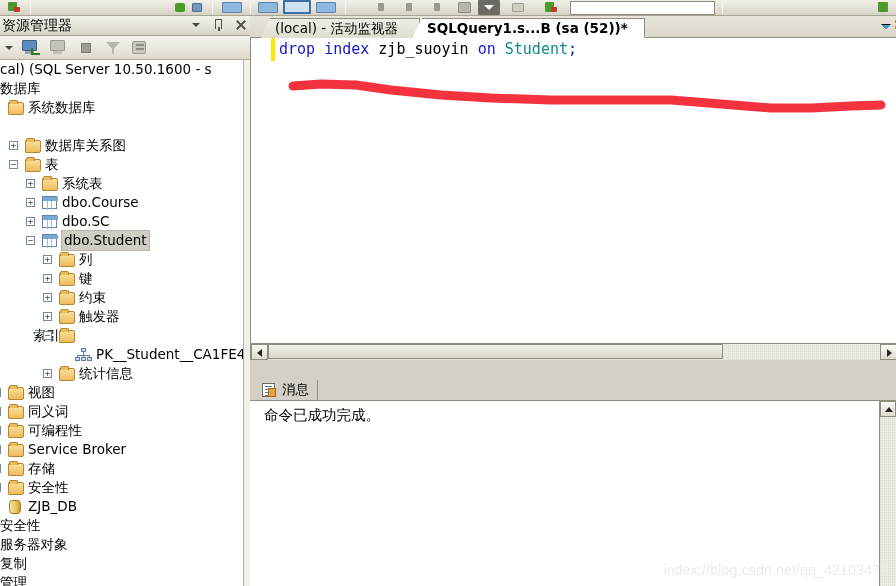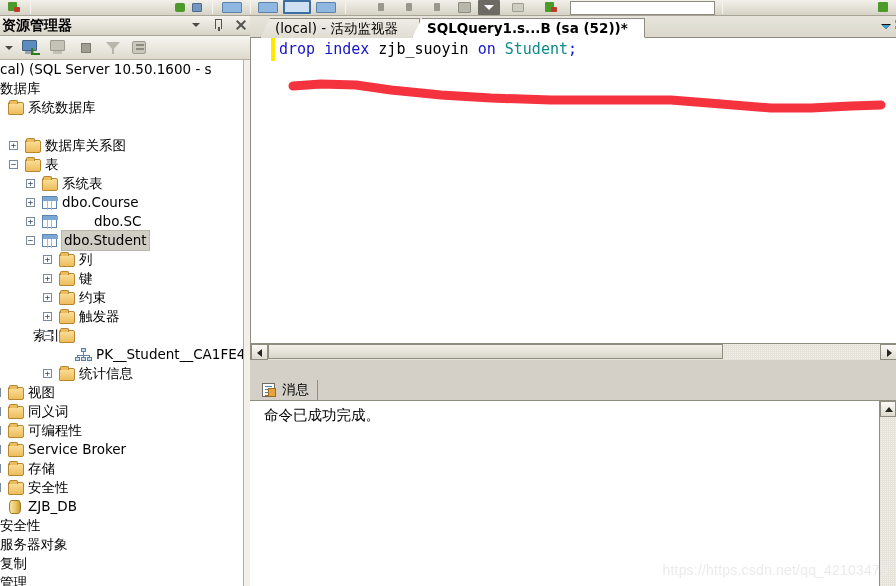--- a/index.html
+++ b/index.html
@@ -42,21 +42,20 @@
 
   
   .oe-panel {
     position: absolute; left: 0; top: 16px; width: 250px; height: 570px;
     background: #ffffff;
   }
   .oe-title {
     position: absolute; left: 0; top: 0; width: 250px; height: 20px;
     background: linear-gradient(to bottom,#f4f2ec 0%,#e6e3da 50%,#d8d4c8 100%);
     border-bottom: 1px solid #a8a596;
-    font-weight: bold;
   }
   .oe-title-text {
     position: absolute; left: 2px; top: 1px;
     font-size: 14px; color: #000; white-space: nowrap;
     font-family: "DejaVu Sans", sans-serif;
   }
   .oe-title-btns {
     position: absolute; right: 3px; top: 1px;
     display: flex; gap: 9px; align-items: center;
   }
@@ -450,21 +449,21 @@
           <span class="lbl" style="margin-left: 62px;">系统表</span>
         </div>
         <div class="node" style="top: 133px; left: 0px; width: 243px;">
           <span class="exp" style="left: 26px; top: 5px;">+</span>
           <span class="tblico" style="left: 42px; top: 3px;"></span>
           <span class="lbl" style="margin-left: 62px;">dbo.Course</span>
         </div>
         <div class="node" style="top: 152px; left: 0px; width: 243px;">
           <span class="exp" style="left: 26px; top: 5px;">+</span>
           <span class="tblico" style="left: 42px; top: 3px;"></span>
-          <span class="lbl" style="margin-left: 94px;">dbo.SC</span>
+          <span class="lbl" style="margin-left: 62px;">dbo.SC</span>
         </div>
         <div class="node sel" style="top: 171px; left: 0px; width: 243px;">
           <span class="exp" style="left: 26px; top: 5px;">−</span>
           <span class="tblico" style="left: 42px; top: 3px;"></span>
           <span class="lbl" style="margin-left: 62px;">dbo.Student</span>
         </div>
         <div class="node" style="top: 190px; left: 0px; width: 243px;">
           <span class="exp" style="left: 43px; top: 5px;">+</span>
           <span class="folder" style="left: 59px; top: 4px;"></span>
           <span class="lbl" style="margin-left: 79px;">列</span>
@@ -605,14 +604,14 @@
         <div class="vscroll">
           <div class="vs-btn" style="top:0;">
               <span class="vs-arrow-u"></span>
             </div>
         </div>
       </div>
     </div>
 
   </div>
 
-  <div class="watermark">https://https.csdn.net/qq_42103479</div>
+  <div class="watermark">index://blog.csdn.net/qq_42103479</div>
 </div>
 
 </body></html>

